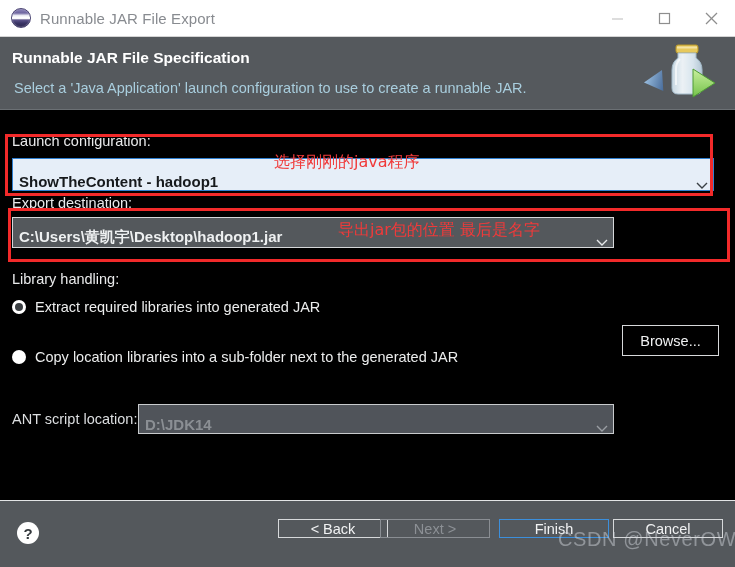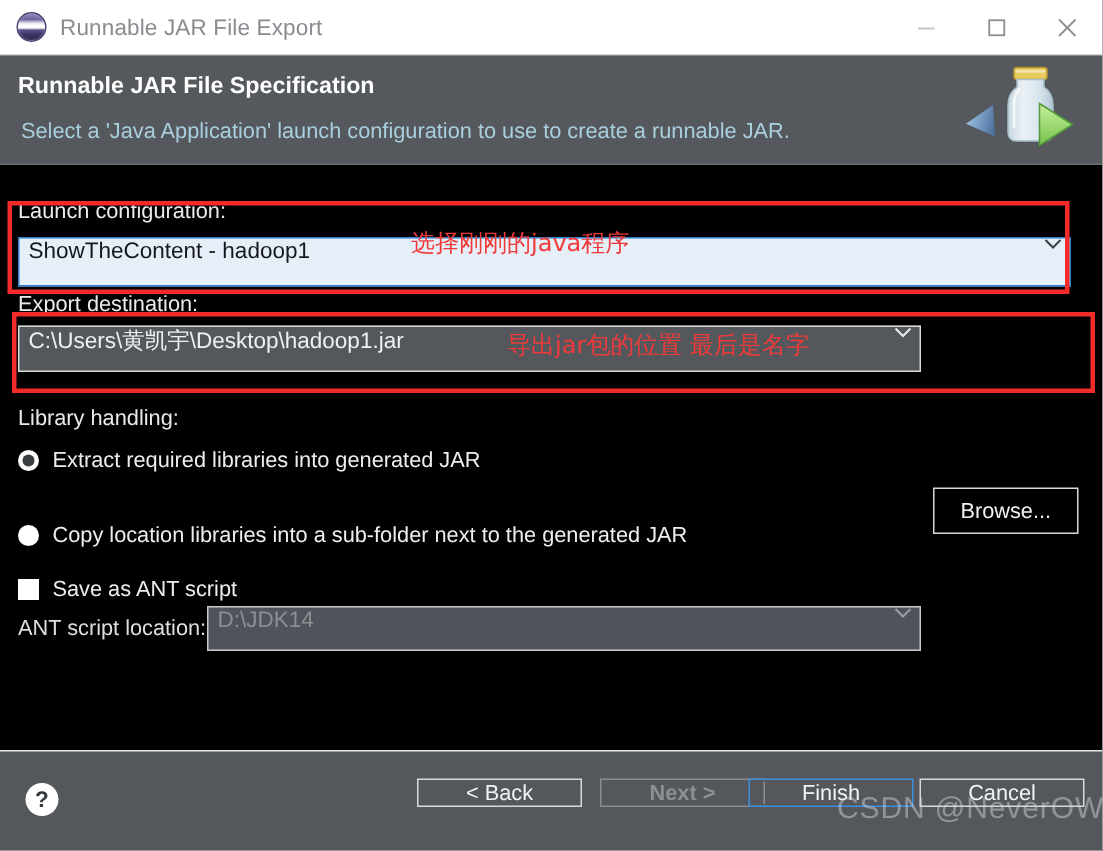--- a/index.html
+++ b/index.html
@@ -111,21 +111,22 @@
   .field-label {
     position: absolute;
     font-size: 14.5px;
     color: #e9eaeb;
     white-space: nowrap;
   }
   .combo {
     position: absolute;
     box-sizing: border-box;
     display: flex;
-    align-items: flex-start;
+    align-items: flex-end;
+    font-weight: bold;
   }
   .combo-text {
     font-size: 15px;
     white-space: nowrap;
     overflow: hidden;
     flex: 1;
     padding-left: 6px;
   }
   .combo-arrow {
     width: 22px;
@@ -282,21 +283,21 @@
     top: 18px;
     height: 19px;
     box-sizing: border-box;
     display: flex;
     align-items: center;
     justify-content: center;
     font-size: 14.5px;
     white-space: nowrap;
   }
   #btn-back   { left: 278px; width: 110px; border: 1px solid #d7d9db; color: #f1f2f3; }
-  #btn-next   { left: 400px; width: 110px; border: 1px solid #8a8e93; color: #8c9095; font-weight: bold; }
+  #btn-next   { left: 380px; width: 110px; border: 1px solid #8a8e93; color: #8c9095; }
   #btn-finish { left: 499px; width: 110px; border: 1px solid #3c8fdc; color: #f1f2f3;
                 box-shadow: inset 0 0 0 1px #54585c; }
   #btn-cancel { left: 613px; width: 110px; border: 1px solid #d7d9db; color: #f1f2f3; }
 
   .watermark {
     position: absolute;
     left: 558px; top: 528px;
     font-size: 20px;
     color: rgba(215,220,226,.46);
     letter-spacing: .6px;
@@ -396,24 +397,20 @@
 
     <div class="radio-row" style="top:186px;">
       <span class="radio checked"></span>
       <span class="radio-label">Extract required libraries into generated JAR</span>
     </div>
     <div class="radio-row" style="top:236px;">
       <span class="radio"></span>
       <span class="radio-label">Copy location libraries into a sub-folder next to the generated JAR</span>
     </div>
 
-    <div class="check-row">
-      <span class="checkbox"></span>
-      <span class="check-label">Save as ANT script</span>
-    </div>
 
     <div class="field-label" style="left:12px; top:301px; color:#dcdee0;">ANT script location:</div>
     <div class="combo" id="ant-combo">
       <div class="combo-text">D:\JDK14</div>
       <div class="combo-arrow">
         <svg width="12" height="8" viewBox="0 0 12 8">
             <path d="M1 1 L6 6 L11 1" fill="none" stroke="#9a9ea3" stroke-width="1.4"></path>
           </svg>
       </div>
     </div>

